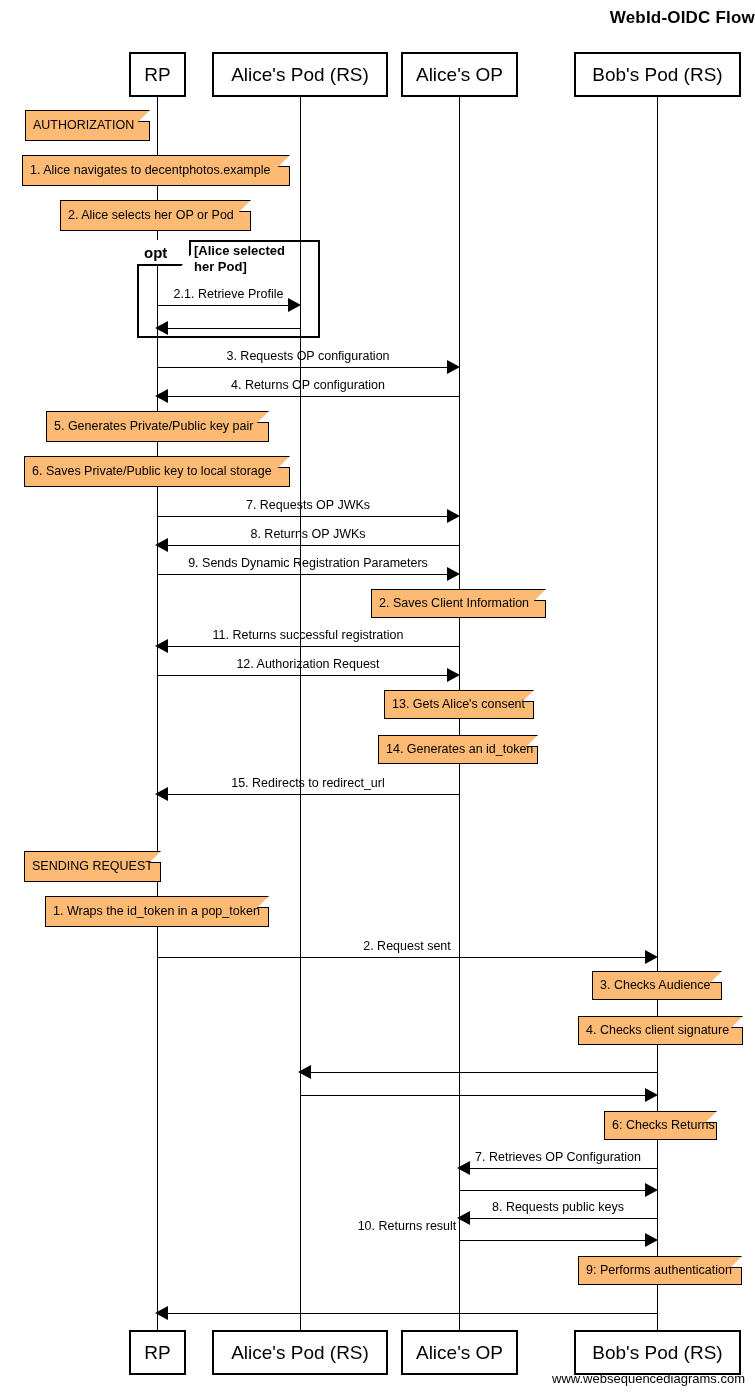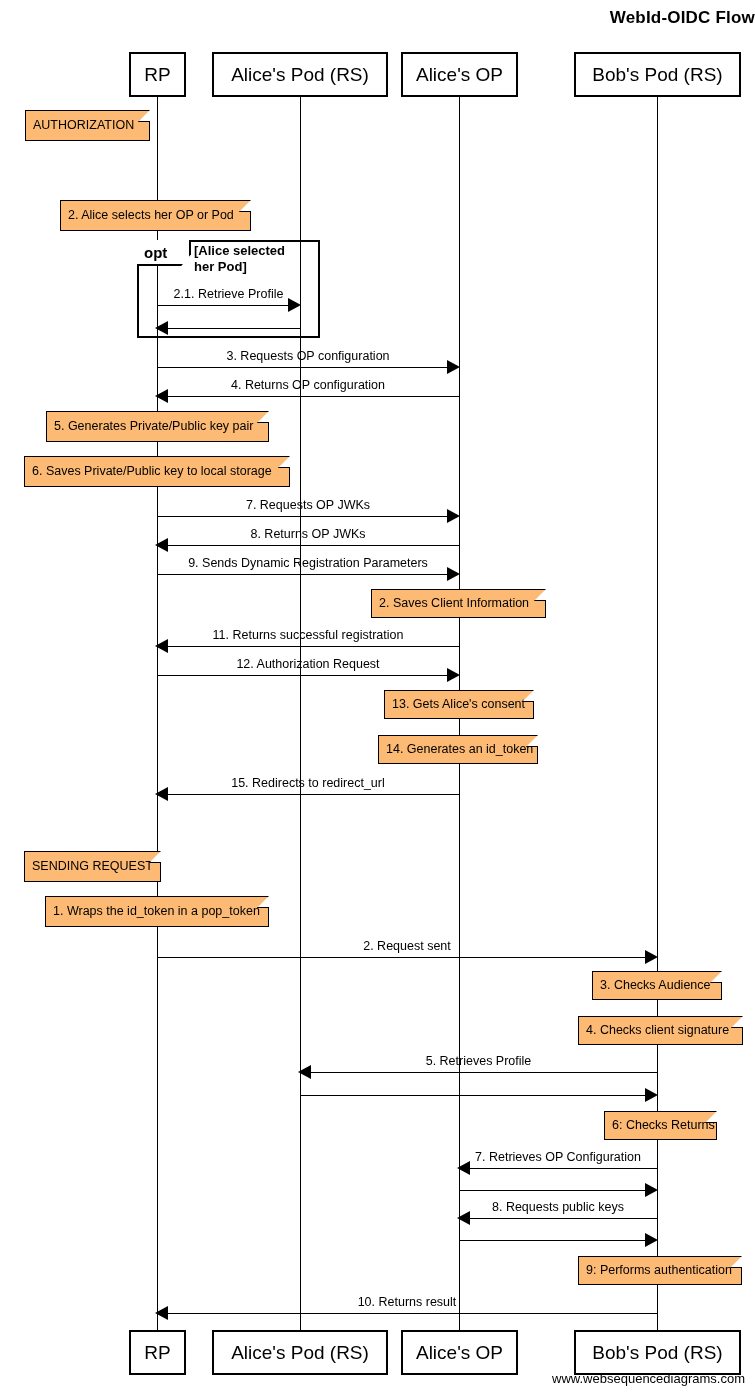--- a/index.html
+++ b/index.html
@@ -164,20 +164,24 @@
   </div>
   <div class="participant" style="left:574px;top:52px;width:167px;height:45px;">
     <span>Bob's Pod (RS)</span>
   </div>
 
   <div class="note" style="left:25px;top:110px;width:125px;height:31px;">
     <span>AUTHORIZATION</span>
     <span class="dogcut"></span>
   </div>
 
+  <div class="note" style="left:22px;top:155px;width:268px;height:31px;">
+    <span>1. Alice navigates to decentphotos.example</span>
+    <span class="dogcut"></span>
+  </div>
 
   <div class="note" style="left:60px;top:200px;width:191px;height:31px;">
     <span>2. Alice selects her OP or Pod</span>
     <span class="dogcut"></span>
   </div>
 
   <div class="frag" style="left:137px;top:240px;width:183px;height:98px;"></div>
   <div class="frag-tab" style="left:137px;top:240px;width:54px;height:26px;">
     <span>opt</span>
   </div>
@@ -263,21 +267,20 @@
     <span>3. Checks Audience</span>
     <span class="dogcut"></span>
   </div>
   <div class="note" style="left:578px;top:1016px;width:165px;height:29px;">
     <span>4. Checks client signature</span>
     <span class="dogcut"></span>
   </div>
 
   <div class="msg" style="left:300px;top:1072px;width:357px;"></div>
   <div class="arrowhead left" style="left:298px;top:1065px;"></div>
-  <div class="msglabel" style="left:300px;top:1055px;width:357px;">5. Retrieves Profile</div>
 
   <div class="msg" style="left:300px;top:1095px;width:347px;"></div>
   <div class="arrowhead right" style="left:645px;top:1088px;"></div>
 
   <div class="note" style="left:604px;top:1111px;width:113px;height:29px;">
     <span>6: Checks Returns</span>
     <span class="dogcut"></span>
   </div>
 
   <div class="msg" style="left:459px;top:1168px;width:198px;"></div>
@@ -294,21 +297,21 @@
   <div class="msg" style="left:459px;top:1240px;width:188px;"></div>
   <div class="arrowhead right" style="left:645px;top:1233px;"></div>
 
   <div class="note" style="left:578px;top:1256px;width:164px;height:29px;">
     <span>9: Performs authentication</span>
     <span class="dogcut"></span>
   </div>
 
   <div class="msg" style="left:157px;top:1313px;width:500px;"></div>
   <div class="arrowhead left" style="left:155px;top:1306px;"></div>
-  <div class="msglabel" style="left:157px;top:1296px;width:500px;">10. Returns result</div>
+  <div class="msglabel" style="left:157px;top:1220px;width:500px;">10. Returns result</div>
 
   <div class="participant" style="left:129px;top:1330px;width:57px;height:45px;">
     <span>RP</span>
   </div>
   <div class="participant" style="left:212px;top:1330px;width:176px;height:45px;">
     <span>Alice's Pod (RS)</span>
   </div>
   <div class="participant" style="left:401px;top:1330px;width:117px;height:45px;">
     <span>Alice's OP</span>
   </div>

